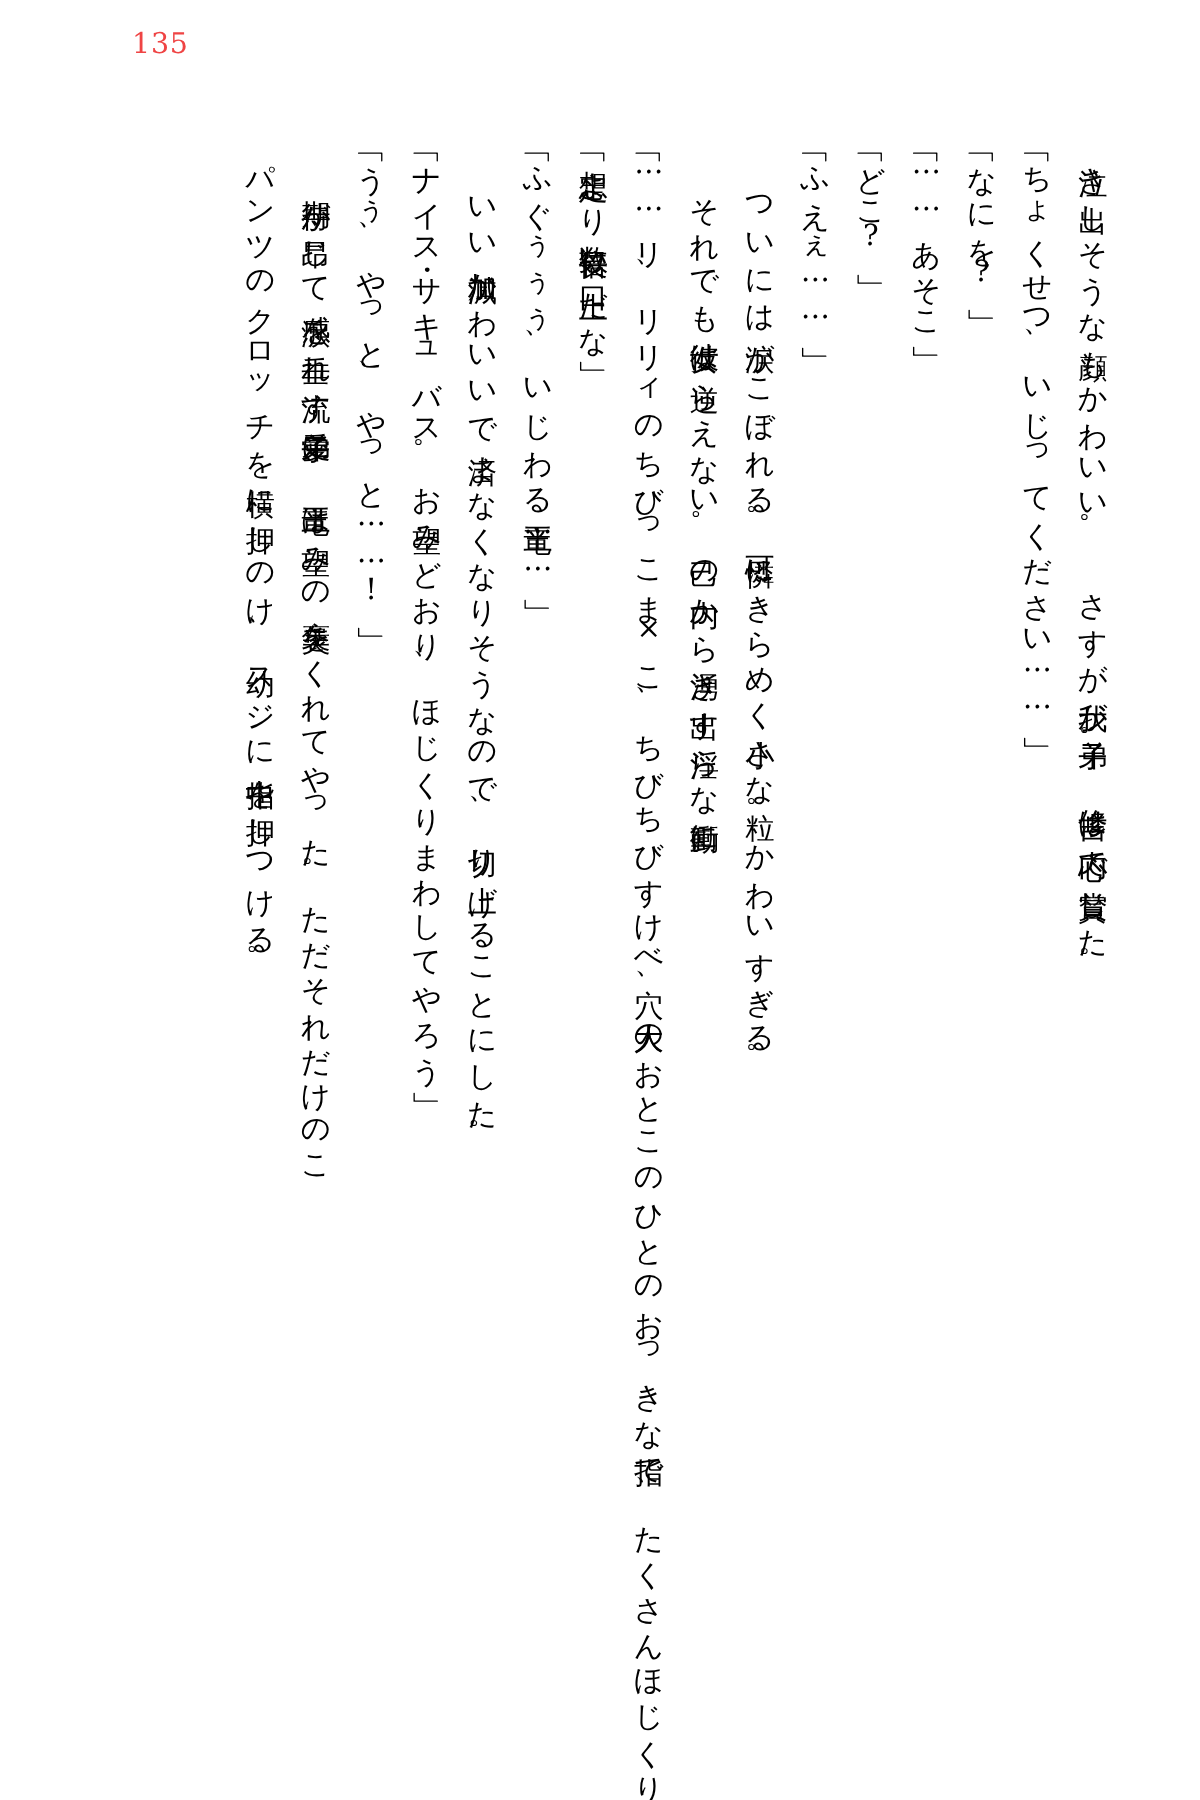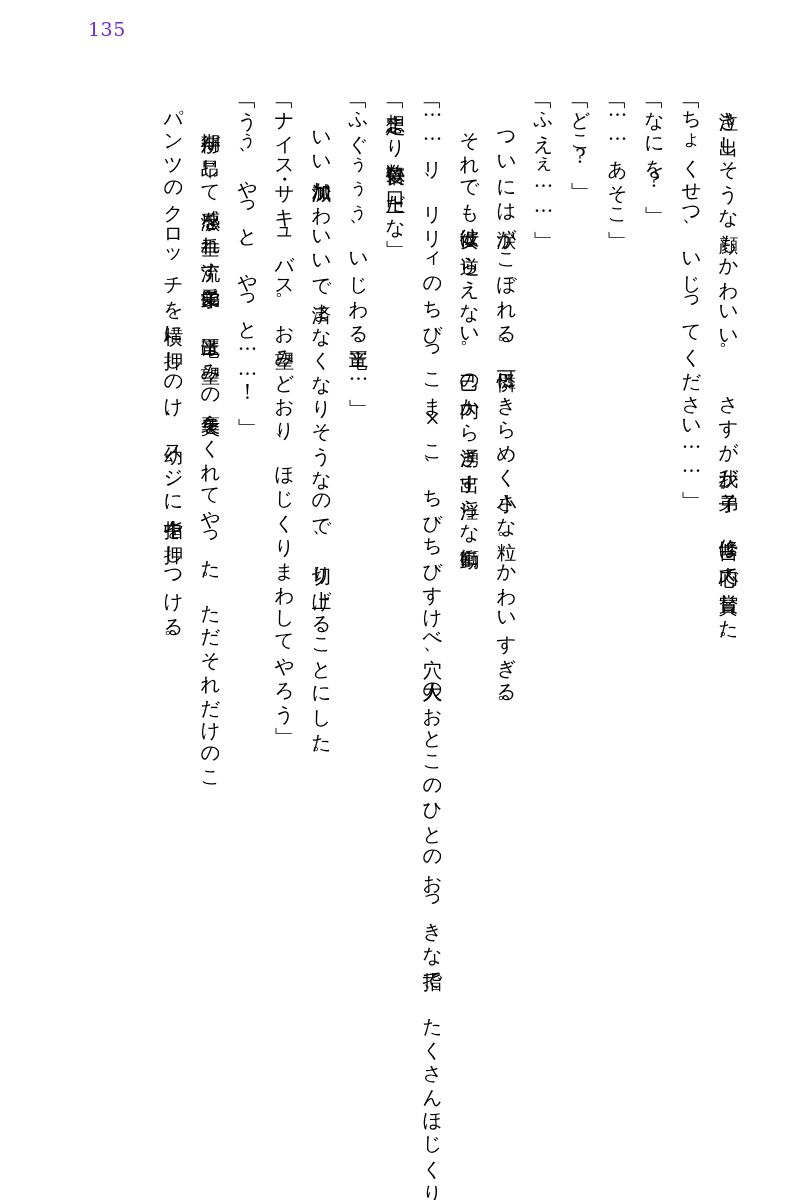--- a/index.html
+++ b/index.html
@@ -24,21 +24,21 @@
   }
 
   
   .page-number {
     position: absolute;
     top: 18px;
     left: 88px;
     font-size: 19px;
     font-family: "DejaVu Serif", "Liberation Serif", serif;
     letter-spacing: 0.5px;
-    color: #6d28d9;
+    color: #ef4444;
   }
 
   
   .text-body {
     position: absolute;
     top: 96px;
     right: 62px;
     left: 62px;
     height: 1060px;
     display: flex;

